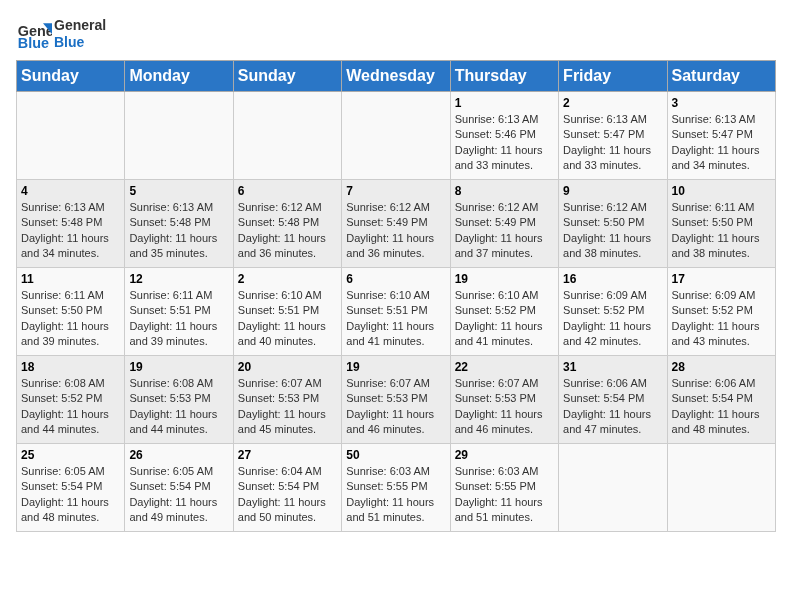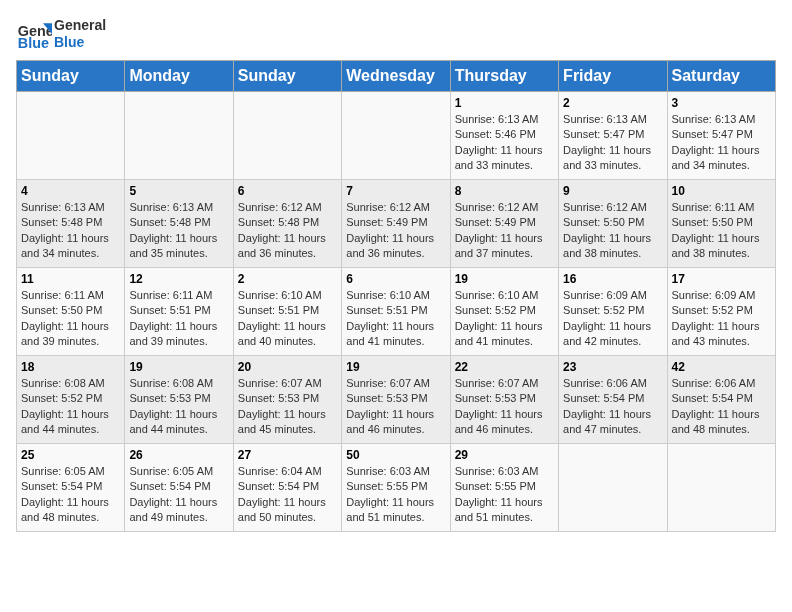--- a/index.html
+++ b/index.html
@@ -254,27 +254,27 @@
 Sunset: 5:53 PM
 Daylight: 11 hours and 46 minutes.</div>
         </td>
         <td>
           <span class="day-num">22</span>
           <div class="day-info" style="white-space: pre-line;">Sunrise: 6:07 AM
 Sunset: 5:53 PM
 Daylight: 11 hours and 46 minutes.</div>
         </td>
         <td>
-          <span class="day-num">23</span>
+          <span class="day-num">31</span>
           <div class="day-info" style="white-space: pre-line;">Sunrise: 6:06 AM
 Sunset: 5:54 PM
 Daylight: 11 hours and 47 minutes.</div>
         </td>
         <td>
-          <span class="day-num">42</span>
+          <span class="day-num">28</span>
           <div class="day-info" style="white-space: pre-line;">Sunrise: 6:06 AM
 Sunset: 5:54 PM
 Daylight: 11 hours and 48 minutes.</div>
         </td>
       </tr>
       <tr>
         <td>
           <span class="day-num">25</span>
           <div class="day-info" style="white-space: pre-line;">Sunrise: 6:05 AM
 Sunset: 5:54 PM

